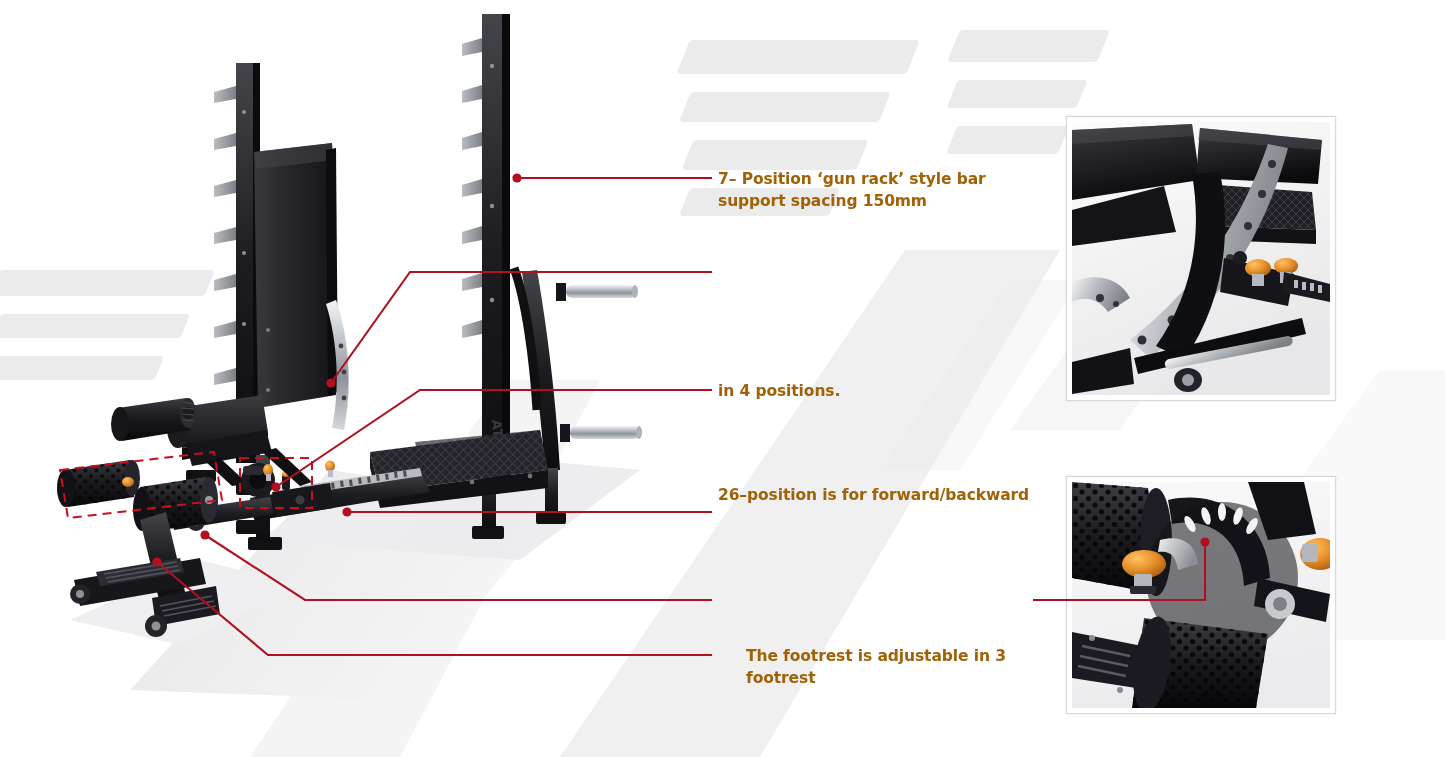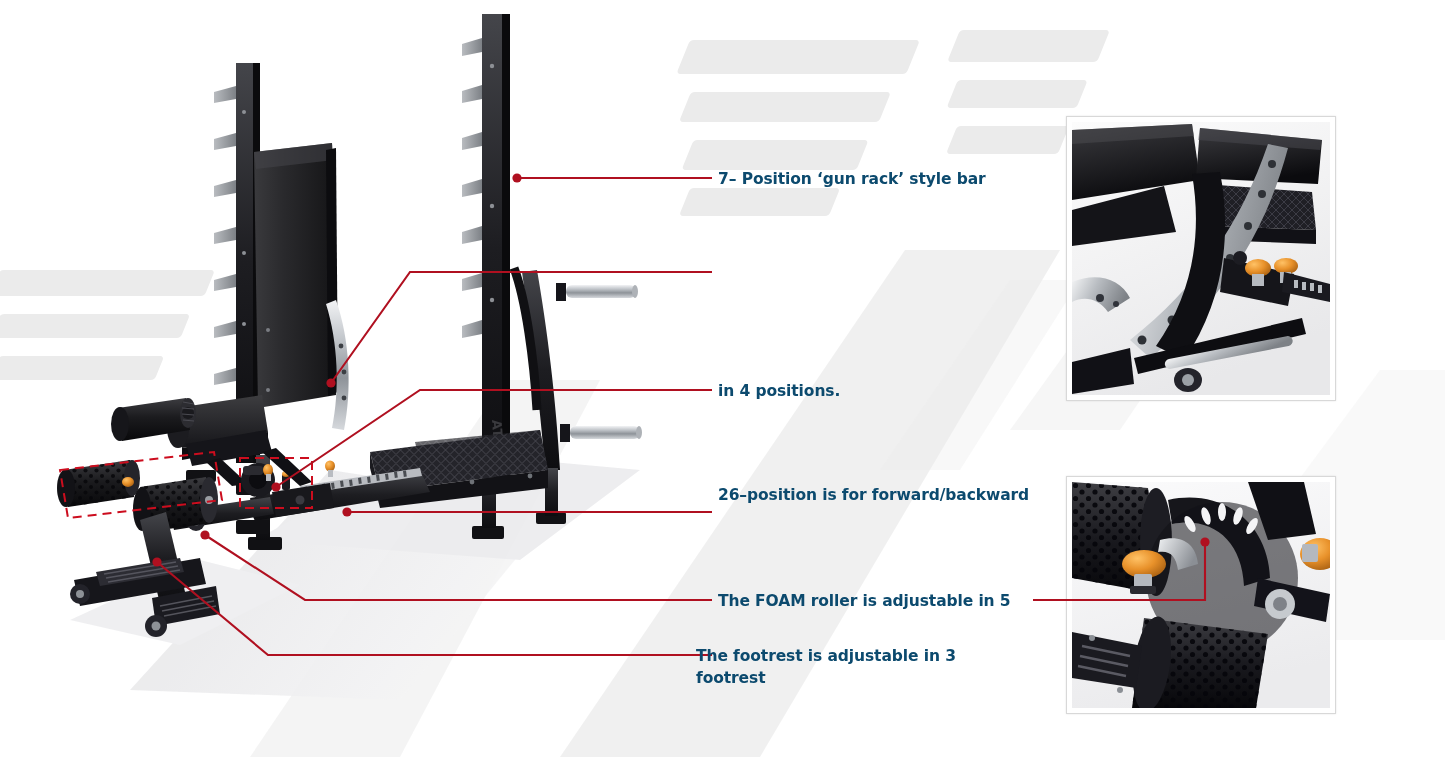--- a/index.html
+++ b/index.html
@@ -17,21 +17,21 @@
 
   
   #product { position: absolute; left: 0; top: 0; width: 700px; height: 757px; z-index: 1; }
 
   
   #leaders { position: absolute; left: 0; top: 0; width: 1445px; height: 757px; z-index: 3; pointer-events: none; }
 
   
   .callout {
     position: absolute; z-index: 4;
-    font-size: 15.5px; font-weight: bold; color: #0c4a6e;
+    font-size: 15.5px; font-weight: bold; color: #a16207;
     line-height: 1.42; letter-spacing: -0.1px;
     width: 330px;
   }
 
   
   .inset {
     position: absolute; z-index: 2;
     background: #ffffff;
     border: 1px solid #d8d8d8;
     padding: 5px;
@@ -525,33 +525,33 @@
       <path d="M1033 600 L 1205 600 L 1205 545"></path>
       <circle cx="1205" cy="542" r="4.6" fill="#b01020" stroke="none"></circle>
 
       <path d="M157 562 L 268 655 L 712 655"></path>
       <circle cx="157" cy="562" r="4.6" fill="#b01020" stroke="none"></circle>
     </g>
   </svg>
 
   <div class="callout" style="left:718px; top:168px;">
     <div>7– Position ‘gun rack’ style bar</div>
+    <div>support spacing 150mm</div>
   </div>
 
 
   <div class="callout" style="left:718px; top:380px;">
     <div>in 4 positions.</div>
   </div>
 
   <div class="callout" style="left:718px; top:484px; width:340px;">
     <div>26–position is for forward/backward</div>
   </div>
 
   <div class="callout" style="left:718px; top:590px;">
-    <div>The FOAM roller is adjustable in 5</div>
-  </div>
-
-  <div class="callout" style="left:696px; top:645px;">
+  </div>
+
+  <div class="callout" style="left:746px; top:645px;">
     <div>The footrest is adjustable in 3</div>
     <div> footrest</div>
   </div>
 
 </div>
 
 </body></html>

